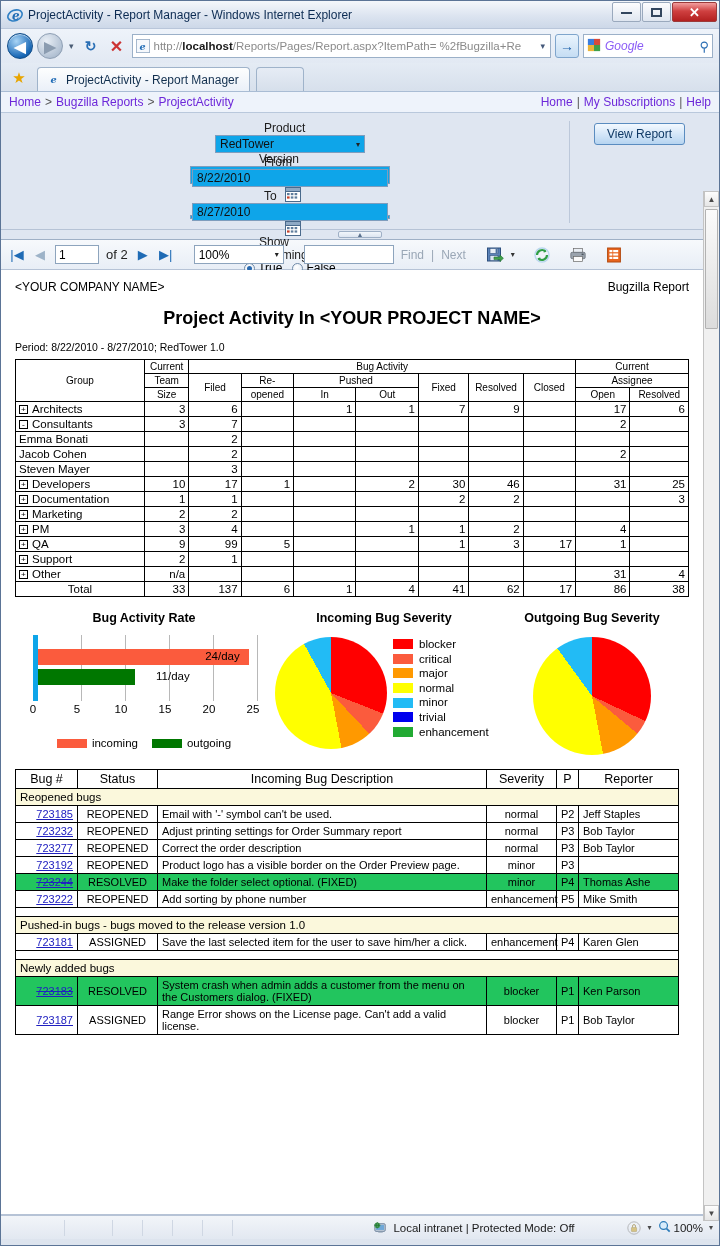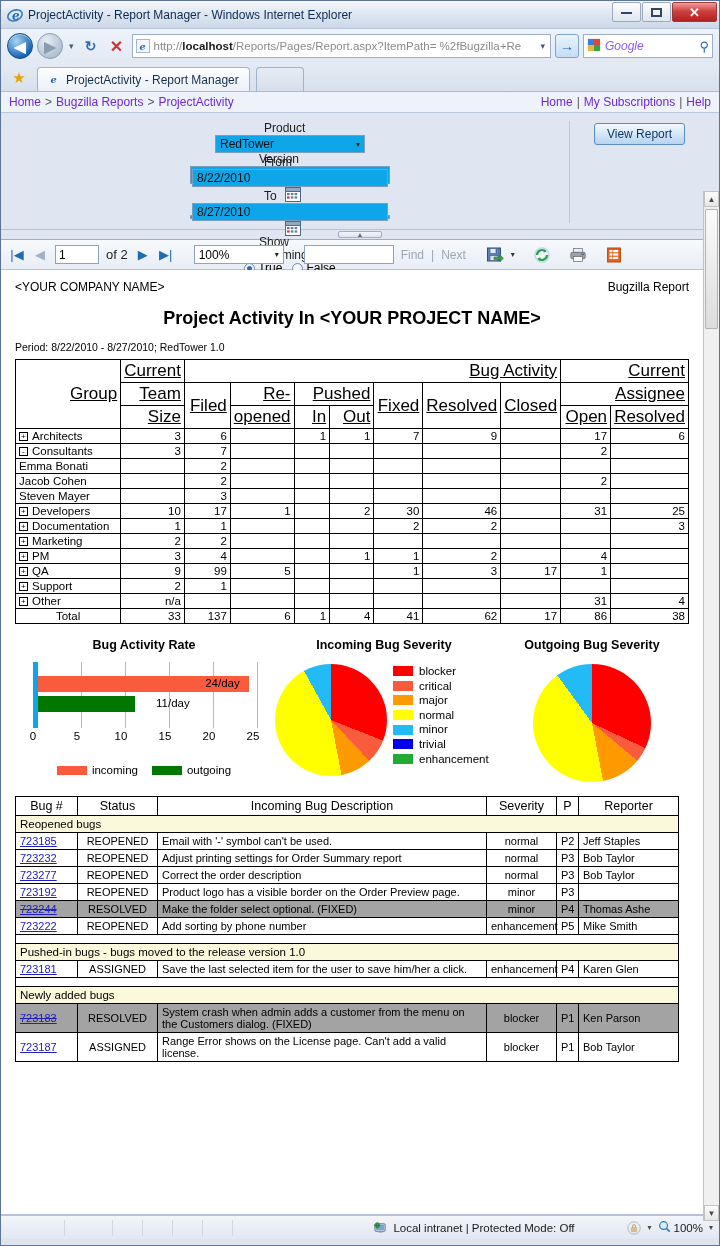--- a/index.html
+++ b/index.html
@@ -138,21 +138,21 @@
   .reportwrap { position:relative; height:945px; background:#fff;
                 border-bottom:1px solid #b6c3d6; overflow:hidden; }
   .reportpad { padding:10px 14px 0 14px; width:702px; }
   .rephdr { display:flex; justify-content:space-between; font-size:12px; color:#000; }
   .reptitle { text-align:center; font-size:18px; font-weight:bold; margin:14px 0 12px 0; }
   .period { font-size:10.5px; color:#000; margin-bottom:6px; }
 
   table.grid { border-collapse:collapse; width:674px; font-size:11.5px; }
   table.grid td, table.grid th { border:1px solid #000; padding:1px 3px;
                                  font-weight:normal; color:#000; }
-  table.grid th { text-align:right; font-size:17px;text-decoration:underline; }
+  table.grid th { text-align:center; font-size:10px; }
   .num { text-align:right; }
   .ctr { text-align:center; }
   .grpcell { padding-left:3px; white-space:nowrap; }
   .expander { display:inline-block; width:9px; height:9px; border:1px solid #000;
               font-size:8px; line-height:7px; text-align:center; margin-right:4px;
               vertical-align:middle; background:#fff; font-family:"Liberation Mono", monospace; }
   .childname { padding-left:24px; }
   .totalrow td { text-align:right; }
   .totalrow td.tlabel { text-align:center; }
 
@@ -181,23 +181,23 @@
   
   table.buglist { border-collapse:collapse; width:664px; font-size:11px;
                   margin-top:14px; table-layout:fixed; }
   table.buglist td, table.buglist th { border:1px solid #000; padding:2px 4px;
                                        color:#000; font-weight:normal;
                                        vertical-align:middle; }
   table.buglist th { font-size:12.5px; text-align:center; }
   .sectionrow td { background:#fbf8dc; font-size:11.5px; text-align:left;
                    padding:3px 5px; }
   .buglink { color:#2020c0; text-decoration:underline; }
-  .resolvedrow td { background:#a3a3a3; }
+  .resolvedrow td { background:#22c55e; }
   .resolvedrow .buglink { text-decoration:line-through underline; }
-  .c-bug { width:62px; text-align:left; }
+  .c-bug { width:62px; text-align:right; }
   .c-status { width:80px; text-align:center; }
   .c-desc { text-align:left; }
   .c-sev { width:70px; text-align:center; }
   .c-p { width:22px; text-align:center; }
   .c-rep { width:100px; text-align:left; }
   .listgap { height:9px; }
   .listgap td { border:none; background:#fff; padding:0; }
 
   
   .vscroll { position:absolute; right:0; top:0; width:16px; bottom:0;

